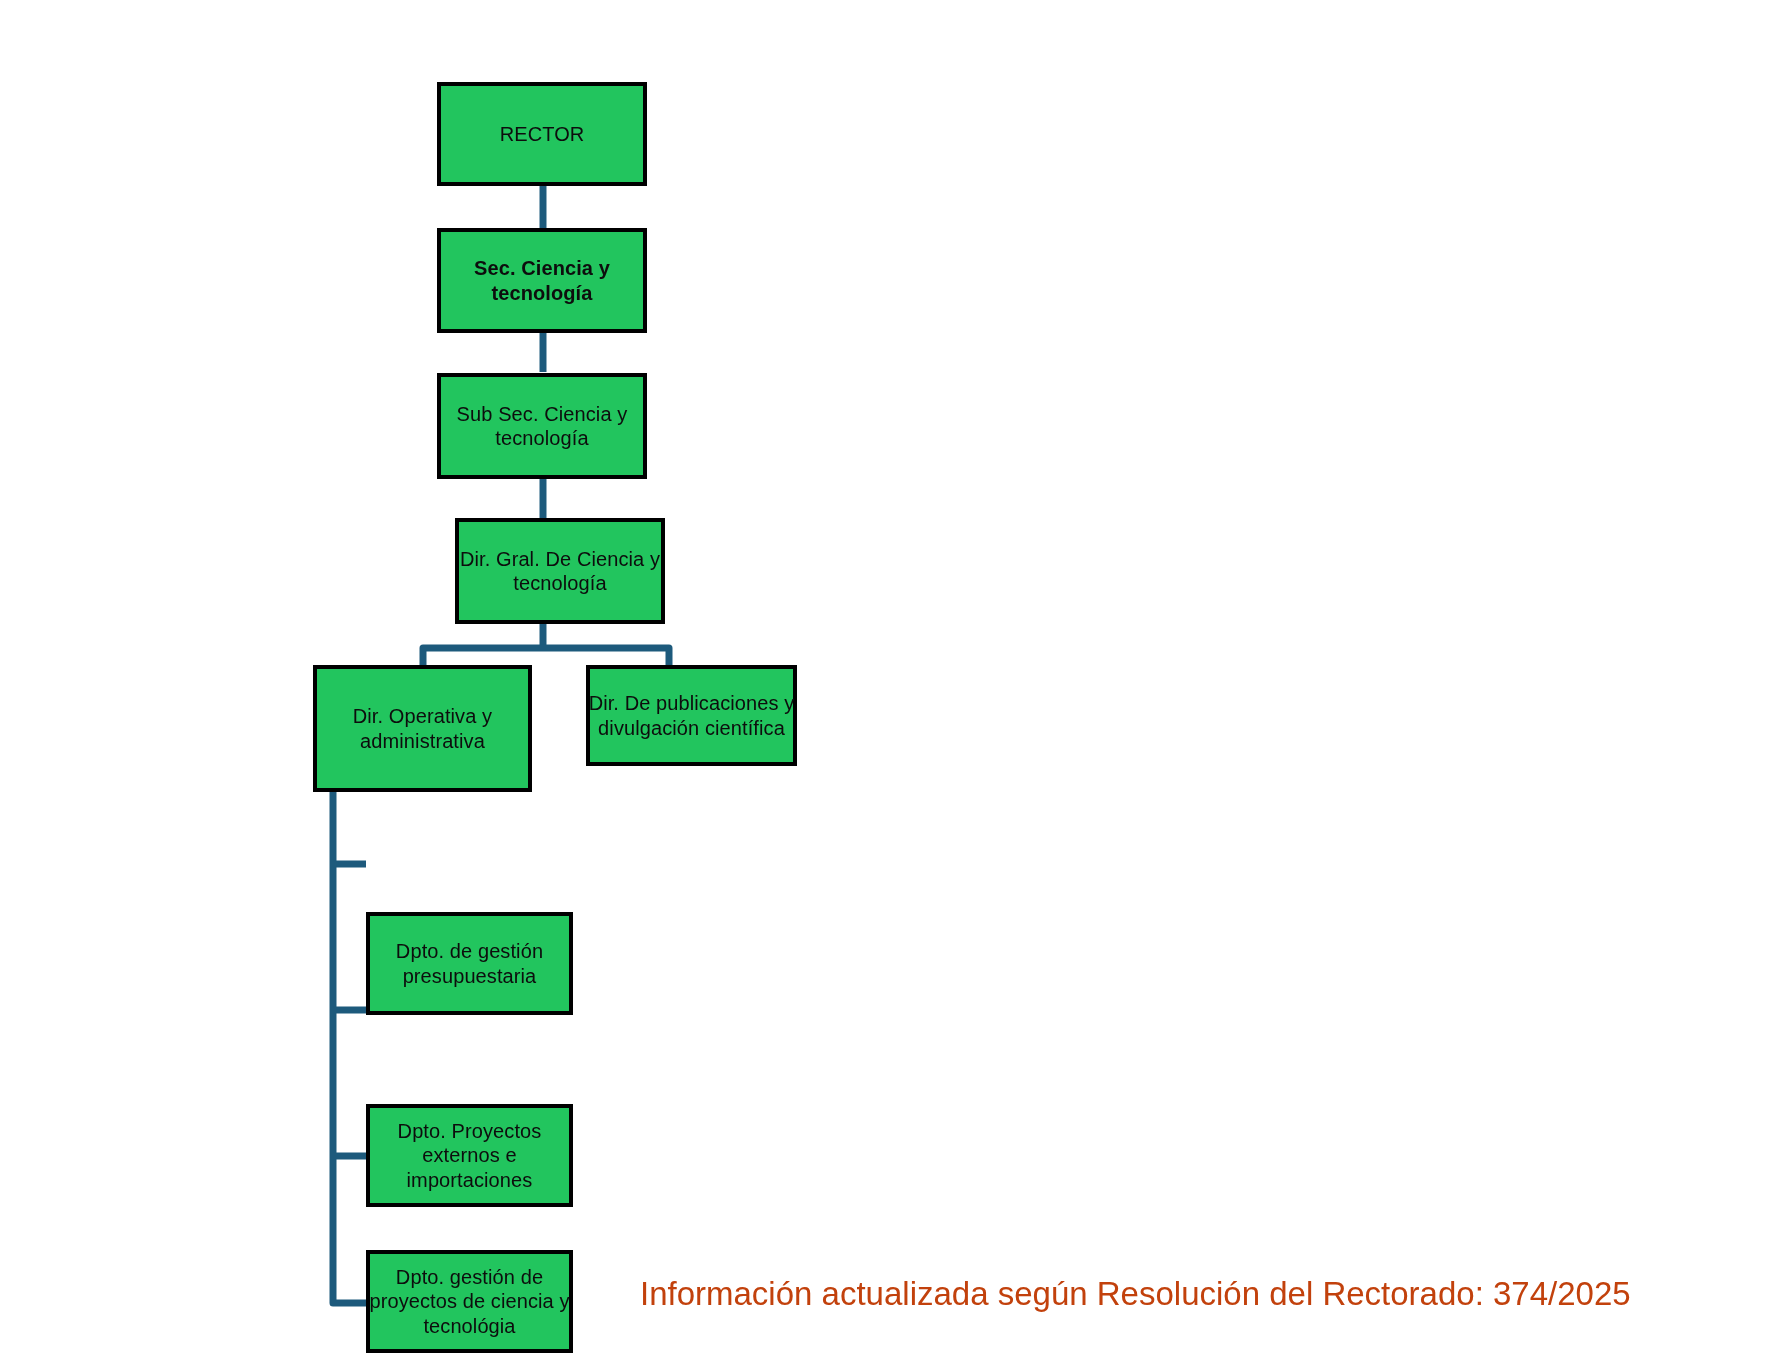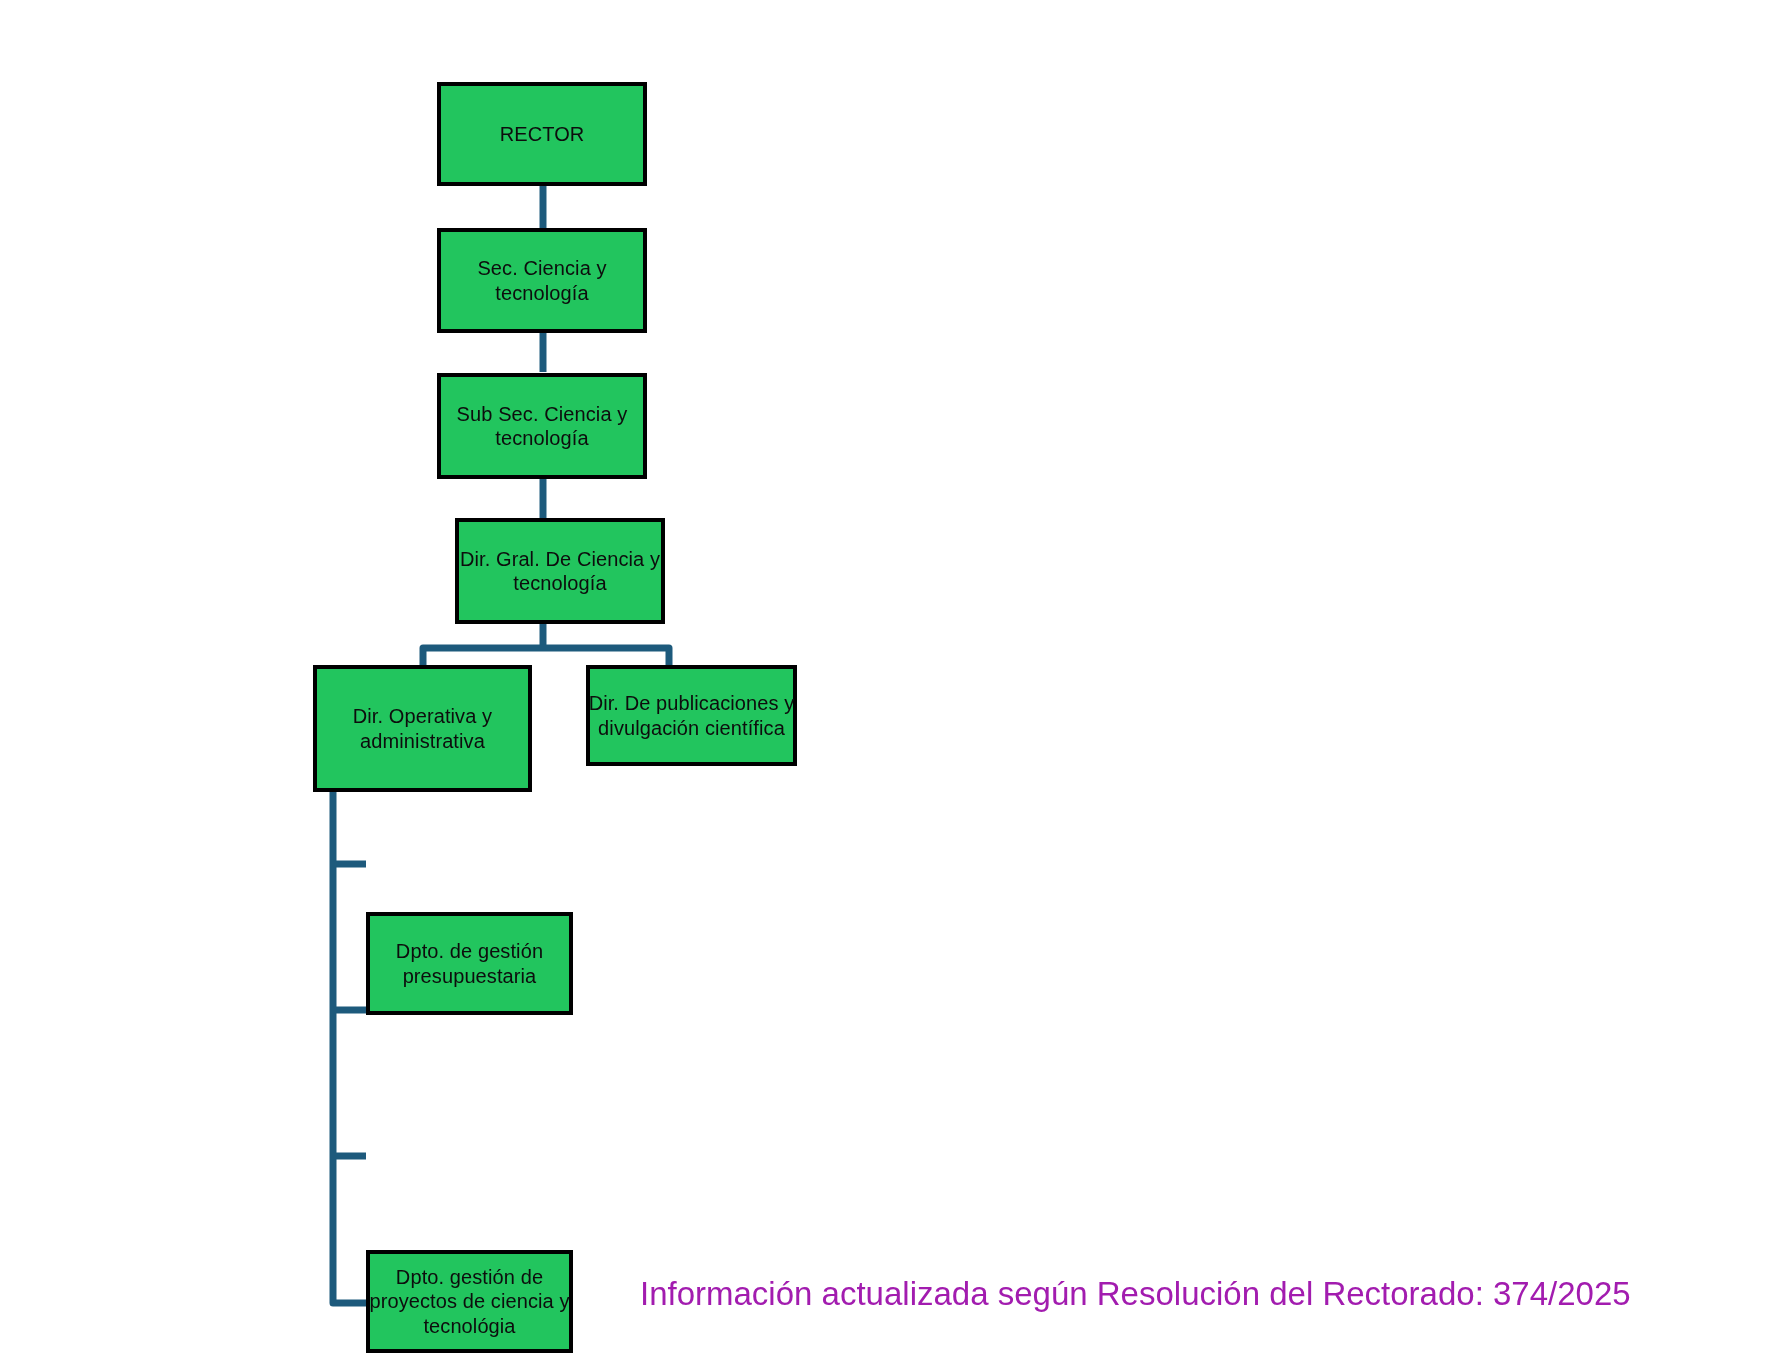--- a/index.html
+++ b/index.html
@@ -60,21 +60,21 @@
   }
 
   #footer-note {
     position: absolute;
     z-index: 3;
     left: 640px;
     top: 1276px;
     width: 1110px;
     font-size: 33px;
     line-height: 1.1;
-    color: #a21caf;
+    color: #c2410c;
     white-space: nowrap;
   }
 </style>
 </head>
 <body>
 
 <div id="org-canvas">
 
   <svg id="connectors" viewBox="0 0 1771 1364" width="1771" height="1364" xmlns="http://www.w3.org/2000/svg">
     <g fill="none" stroke="#1d5a7c" stroke-width="7" stroke-linecap="butt">
@@ -94,21 +94,21 @@
       <line x1="333" y1="864" x2="366" y2="864"></line>
       <line x1="333" y1="1010" x2="366" y2="1010"></line>
       <line x1="333" y1="1156" x2="366" y2="1156"></line>
     </g>
   </svg>
 
   <div class="node" style="left:437px; top:82px; width:210px; height:104px;">
     <span class="node-label">RECTOR</span>
   </div>
 
-  <div class="node" style="left:437px; top:228px; width:210px; height:105px;">
+  <div class="node" style="left:437px; top:228px; width:210px; height:105px;font-weight:bold;">
     <span class="node-label">Sec. Ciencia y
 tecnología</span>
   </div>
 
   <div class="node" style="left:437px; top:373px; width:210px; height:106px;">
     <span class="node-label">Sub Sec. Ciencia y
 tecnología</span>
   </div>
 
   <div class="node" style="left:455px; top:518px; width:210px; height:106px;">
@@ -125,20 +125,25 @@
     <span class="node-label">Dir. De publicaciones y
 divulgación científica</span>
   </div>
 
 
   <div class="node" style="left:366px; top:912px; width:207px; height:103px;">
     <span class="node-label">Dpto. de gestión
 presupuestaria</span>
   </div>
 
+  <div class="node" style="left:366px; top:1104px; width:207px; height:103px;">
+    <span class="node-label">Dpto. Proyectos
+externos e
+importaciones</span>
+  </div>
 
   <div class="node overflow" style="left:366px; top:1250px; width:207px; height:103px;justify-content:center;">
     <span class="node-label">Dpto. gestión de
 proyectos de ciencia y
 tecnológia</span>
   </div>
 
   <div id="footer-note">Información actualizada según Resolución del Rectorado: 374/2025</div>
 
 </div>

